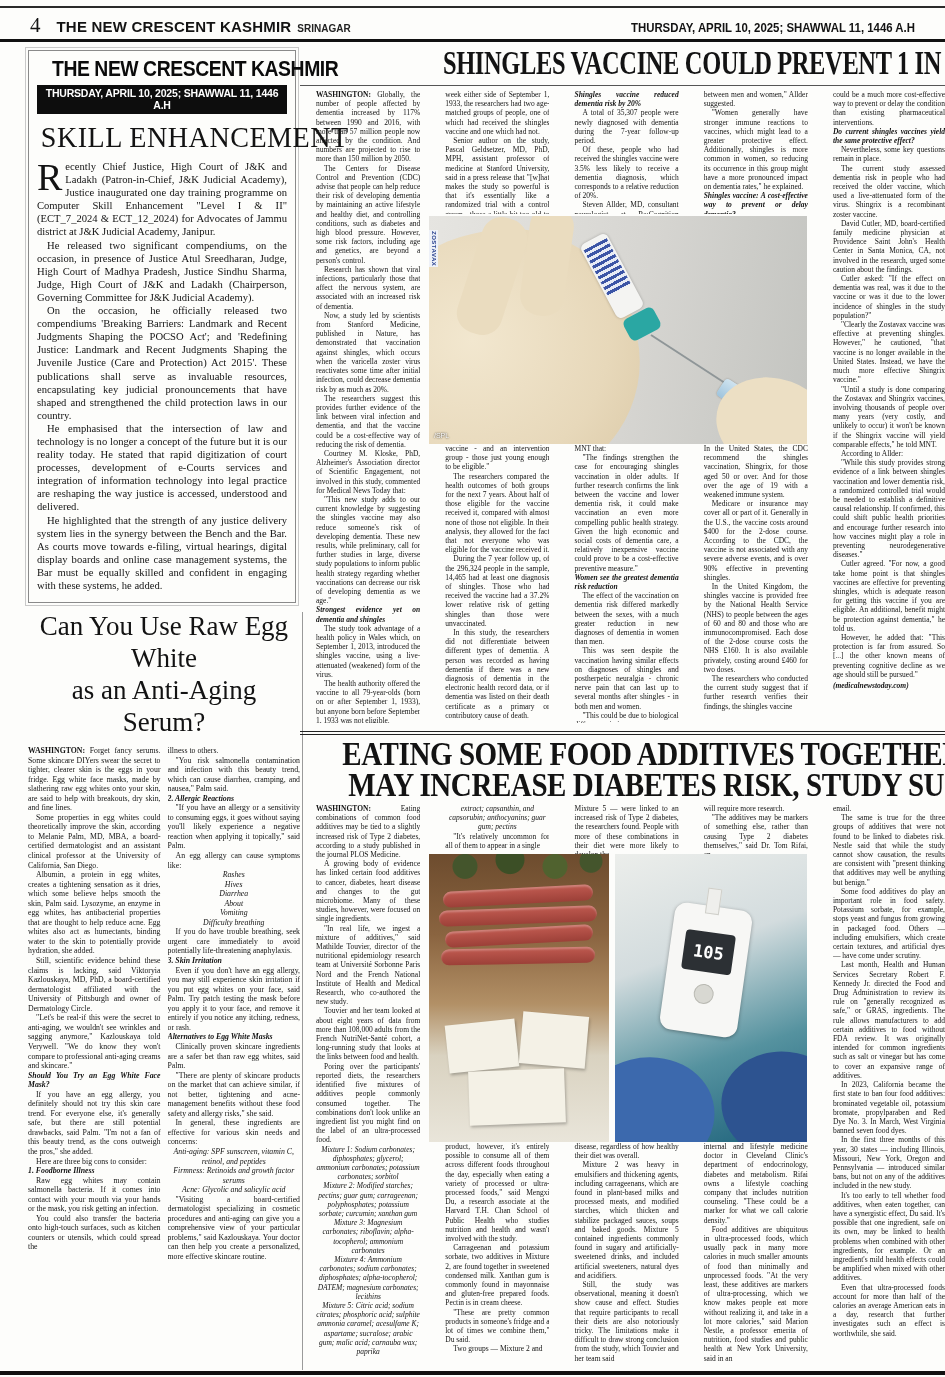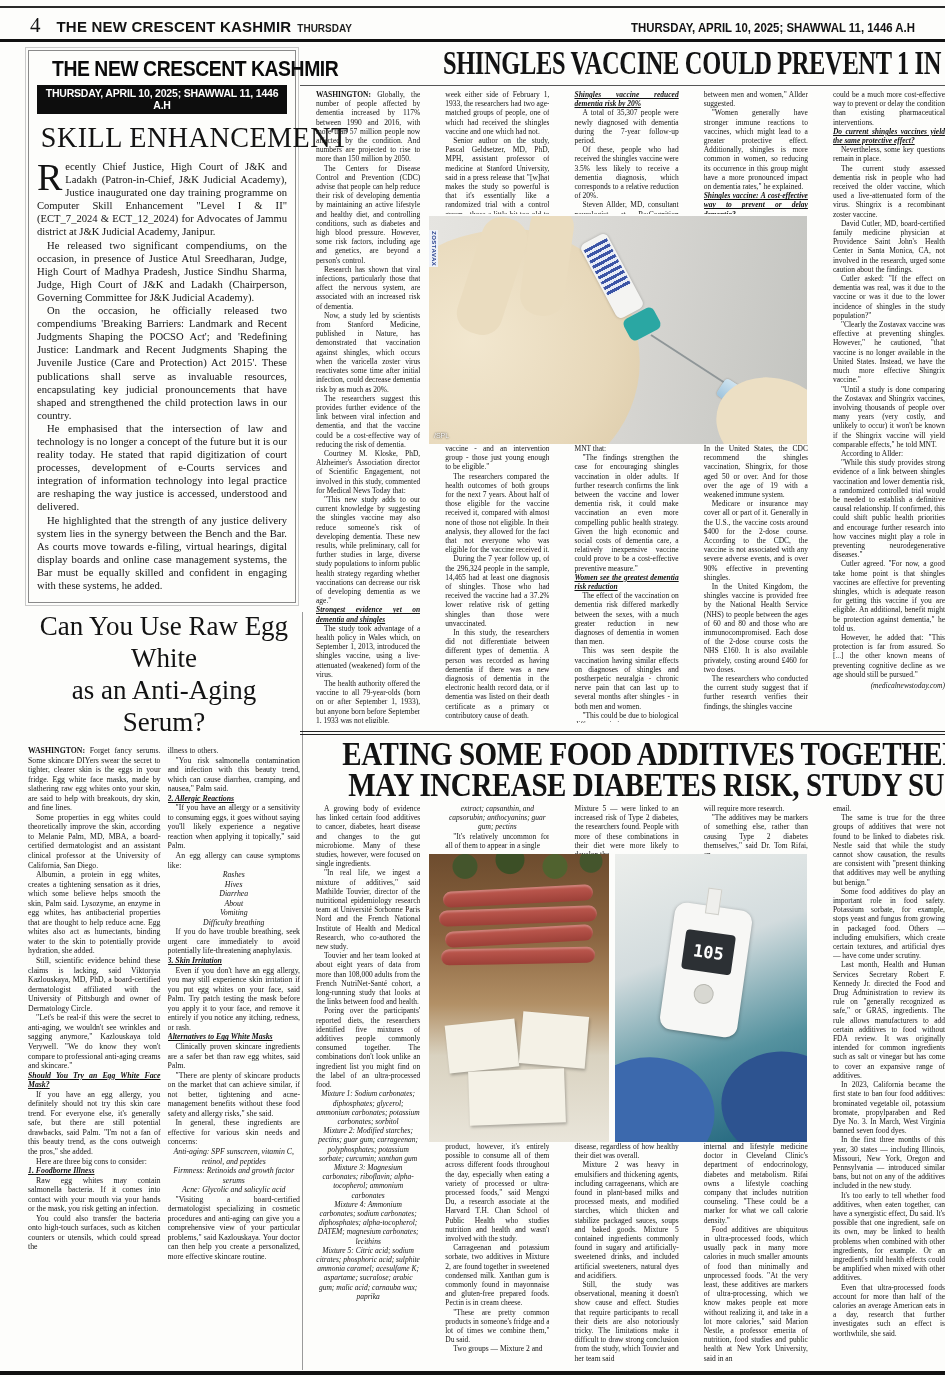--- a/index.html
+++ b/index.html
@@ -32,23 +32,23 @@
                   white-space:nowrap;transform:scaleX(.97);transform-origin:center;}
   #skill-body{font-size:10.6px;line-height:13.1px;}
   #skill-body .para{margin:0;text-align:justify;text-indent:10px;}
   #skill-body .s-drop{text-indent:0;}
   .dropcap{float:left;font-size:38px;line-height:30px;padding:2px 3px 0 0;font-weight:normal;}
 
   
   .para{margin:0;text-align:justify;text-indent:8px;}
   .s-lead,.s-drop,.s-sub,.s-it,.s-credit,.s-cont{text-indent:0;}
   .s-lead b{font-weight:bold;}
-  .s-sub{font-weight:bold;font-style:italic;text-decoration:underline;}
+  .s-sub{font-weight:bold;font-style:italic;}
   .s-it{font-style:italic;text-align:center;}
-  .s-credit{font-style:italic;text-align:right;margin-top:2px;}
+  .s-credit{font-style:italic;text-align:left;margin-top:2px;font-weight:bold;}
 
   
   #egg{left:28px;top:610px;width:272px;}
   #egg-headline{font-size:27px;line-height:32px;text-align:center;margin-bottom:8px;}
   #egg-cols{display:flex;gap:7px;font-size:7.8px;line-height:9.55px;height:662px;overflow:hidden;}
   .eggcol{width:133px;overflow:hidden;}
 
   
   .bigheadwrap{text-align:center;white-space:nowrap;overflow:hidden;}
   .bighead{display:inline-block;font-weight:bold;transform-origin:center;letter-spacing:-.5px;}
@@ -120,21 +120,21 @@
                 font-size:17px;font-weight:bold;text-align:center;line-height:40px;}
   .meter-btn{position:absolute;left:30px;top:78px;width:18px;height:18px;border-radius:50%;background:#d8d8d2;border:1px solid #b9b9b2;}
 </style>
 </head>
 <body>
 
 <div class="abs" id="topline"></div>
 <div class="abs" id="pagehead">
   <span id="pagenum">4</span>
   <span id="papername">THE NEW CRESCENT KASHMIR</span>
-  <span id="city">THURSDAY</span>
+  <span id="city">SRINAGAR</span>
   <span id="datetop">THURSDAY, APRIL 10, 2025; SHAWWAL 11, 1446 A.H</span>
 </div>
 <div class="abs" id="headrule"></div>
 
 <div class="abs" id="skillbox">
   <div id="mast-title">THE NEW CRESCENT KASHMIR</div>
   <div id="mast-bar">THURSDAY, APRIL 10, 2025; SHAWWAL 11, 1446 A.H</div>
   <div id="skill-headline">SKILL ENHANCEMENT</div>
   <div id="skill-body">
       <p class="para s-drop"><span class="dropcap">R</span>ecently Chief Justice, High Court of J&amp;K and Ladakh (Patron-in-Chief, J&amp;K Judicial Academy), Justice inaugurated one day training programme on Computer Skill Enhancement "Level I &amp; II" (ECT_7_2024 &amp; ECT_12_2024) for Advocates of Jammu district at J&amp;K Judicial Academy, Janipur.</p>
@@ -209,21 +209,21 @@
           <p class="para s-n">Courtney M. Kloske, PhD, Alzheimer's Association director of Scientific Engagement, not involved in this study, commented for Medical News Today that:</p>
           <p class="para s-n">"This new study adds to our current knowledge by suggesting the shingles vaccine may also reduce someone's risk of developing dementia. These new results, while preliminary, call for further studies in large, diverse study populations to inform public health strategy regarding whether vaccinations can decrease our risk of developing dementia as we age."</p>
           <p class="para s-sub">Strongest evidence yet on dementia and shingles</p>
           <p class="para s-n">The study took advantage of a health policy in Wales which, on September 1, 2013, introduced the shingles vaccine, using a live-attenuated (weakened) form of the virus.</p>
           <p class="para s-n">The health authority offered the vaccine to all 79-year-olds (born on or after September 1, 1933), but anyone born before September 1, 1933 was not eligible.</p>
           <p class="para s-n">By selecting those born one</p>
         </div>
     </div>
     <div class="ncol">
       <div class="sec-top" style="height:124px">
-          <p class="para s-cont">week either side of February 1, 1933, the researchers had two age-matched groups of people, one of which had received the shingles vaccine and one which had not.</p>
+          <p class="para s-cont">week either side of September 1, 1933, the researchers had two age-matched groups of people, one of which had received the shingles vaccine and one which had not.</p>
           <p class="para s-n">Senior author on the study, Pascal Geldsetzer, MD, PhD, MPH, assistant professor of medicine at Stanford University, said in a press release that "[w]hat makes the study so powerful is that it's essentially like a randomized trial with a control group - those a little bit too old to be eligible for the</p>
         </div>
       <div class="sec-gap" style="height:230px"></div>
       <div class="sec-bot">
           <p class="para s-cont">vaccine - and an intervention group - those just young enough to be eligible."</p>
           <p class="para s-n">The researchers compared the health outcomes of both groups for the next 7 years. About half of those eligible for the vaccine received it, compared with almost none of those not eligible. In their analysis, they allowed for the fact that not everyone who was eligible for the vaccine received it.</p>
           <p class="para s-n">During the 7 year follow up, of the 296,324 people in the sample, 14,465 had at least one diagnosis of shingles. Those who had received the vaccine had a 37.2% lower relative risk of getting shingles than those were unvaccinated.</p>
           <p class="para s-n">In this study, the researchers did not differentiate between different types of dementia. A person was recorded as having dementia if there was a new diagnosis of dementia in the electronic health record data, or if dementia was listed on their death certificate as a primary or contributory cause of death.</p>
         </div>
     </div>
@@ -296,20 +296,21 @@
 <div class="abs" id="divider"></div>
 
 <div class="abs" id="food">
   <div class="bigheadwrap" id="food-head">
     <div><span class="bighead">EATING SOME FOOD ADDITIVES TOGETHER</span></div>
     <div><span class="bighead">MAY INCREASE DIABETES RISK, STUDY SUGGESTS</span></div>
   </div>
   <div class="cols" id="food-cols">
     <div class="ncol">
       <div class="sec-bot">
+          <p class="para s-lead"><b>WASHINGTON:</b> Eating combinations of common food additives may be tied to a slightly increased risk of Type 2 diabetes, according to a study published in the journal PLOS Medicine.</p>
           <p class="para s-n">A growing body of evidence has linked certain food additives to cancer, diabetes, heart disease and changes to the gut microbiome. Many of these studies, however, were focused on single ingredients.</p>
           <p class="para s-n">"In real life, we ingest a mixture of additives," said Mathilde Touvier, director of the nutritional epidemiology research team at Université Sorbonne Paris Nord and the French National Institute of Health and Medical Research, who co-authored the new study.</p>
           <p class="para s-n">Touvier and her team looked at about eight years of data from more than 108,000 adults from the French NutriNet-Santé cohort, a long-running study that looks at the links between food and health.</p>
           <p class="para s-n">Poring over the participants' reported diets, the researchers identified five mixtures of additives people commonly consumed together. The combinations don't look unlike an ingredient list you might find on the label of an ultra-processed food.</p>
           <p class="para s-it">Mixture 1: Sodium carbonates; diphosphates; glycerol; ammonium carbonates; potassium carbonates; sorbitol</p>
           <p class="para s-it">Mixture 2: Modified starches; pectins; guar gum; carrageenan; polyphosphates; potassium sorbate; curcumin; xanthan gum</p>
           <p class="para s-it">Mixture 3: Magnesium carbonates; riboflavin; alpha-tocopherol; ammonium carbonates</p>
           <p class="para s-it">Mixture 4: Ammonium carbonates; sodium carbonates; diphosphates; alpha-tocopherol; DATEM; magnesium carbonates; lecithins</p>
           <p class="para s-it">Mixture 5: Citric acid; sodium citrates; phosphoric acid; sulphite ammonia caramel; acesulfame K; aspartame; sucralose; arabic gum; malic acid; carnauba wax; paprika</p>
         </div>

